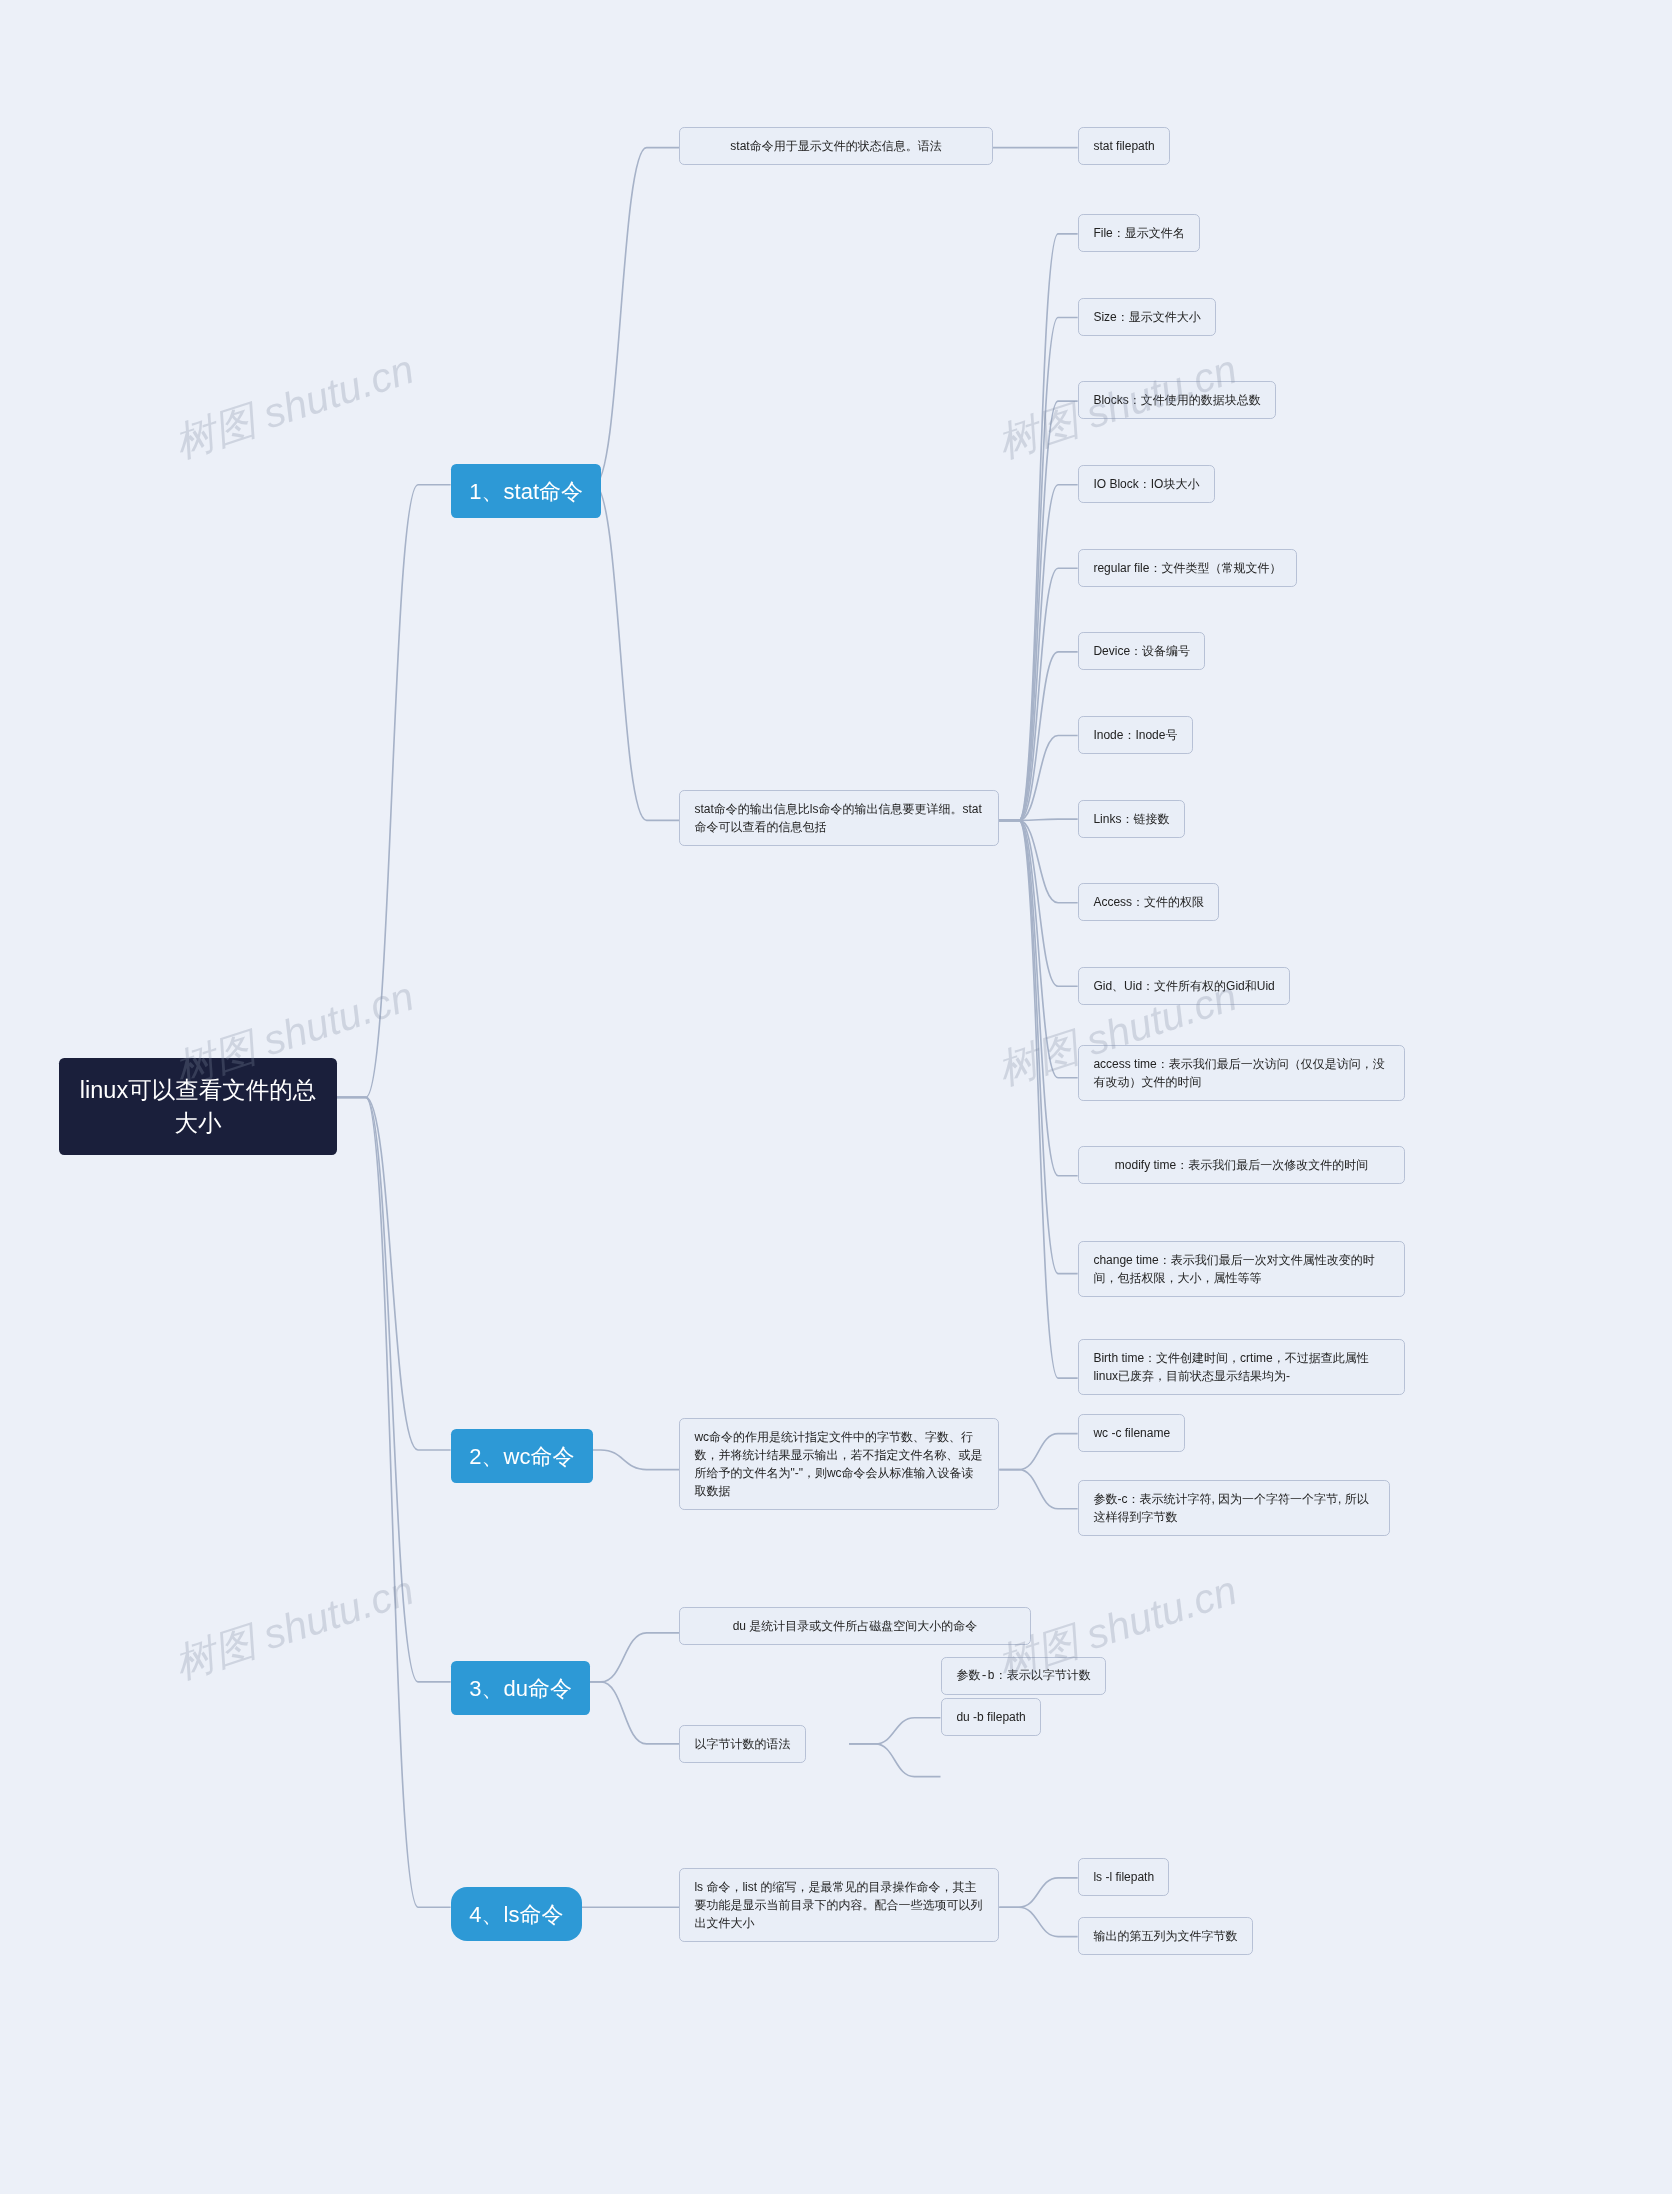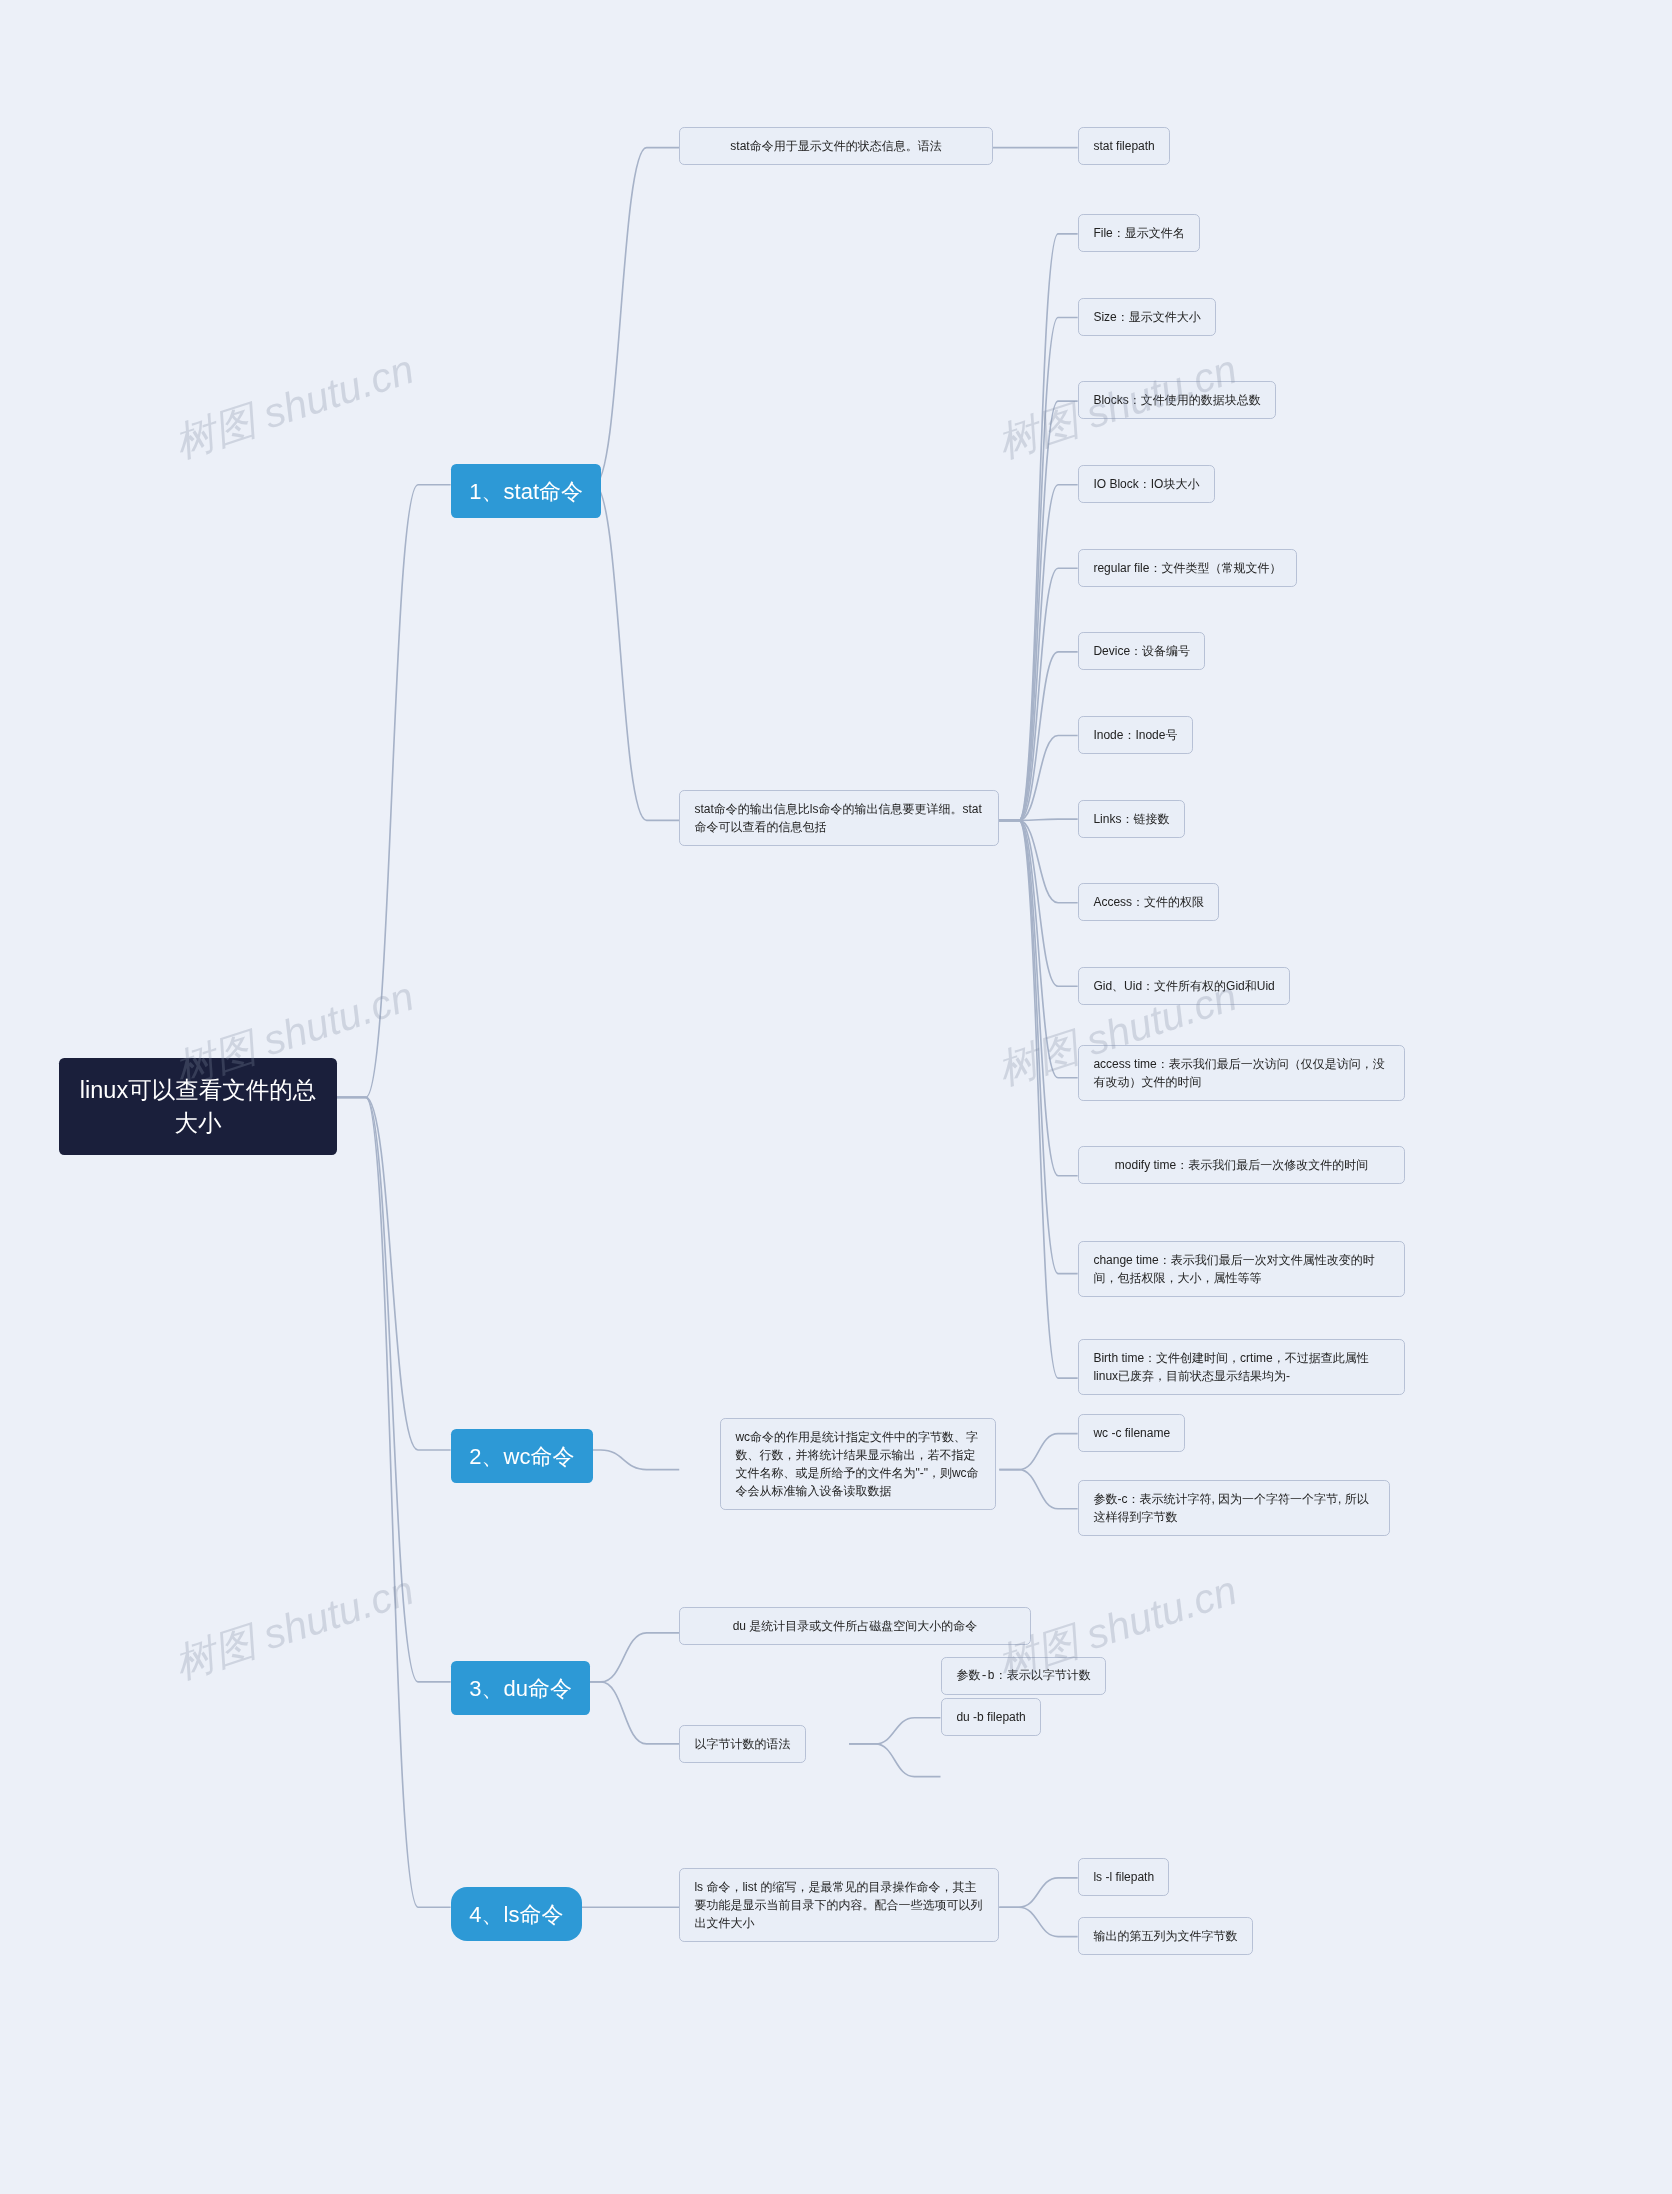--- a/index.html
+++ b/index.html
@@ -133,21 +133,21 @@
 <div class="node leaf" style="left:1078px; top:632px;">Device：设备编号</div>
 <div class="node leaf" style="left:1078px; top:716px;">Inode：Inode号</div>
 <div class="node leaf" style="left:1078px; top:800px;">Links：链接数</div>
 <div class="node leaf" style="left:1078px; top:883px;">Access：文件的权限</div>
 <div class="node leaf" style="left:1078px; top:967px;">Gid、Uid：文件所有权的Gid和Uid</div>
 <div class="node leaf" style="left:1078px; top:1045px; width:327px;">access time：表示我们最后一次访问（仅仅是访问，没有改动）文件的时间</div>
 <div class="node leaf" style="left:1078px; top:1146px; width:327px;">modify time：表示我们最后一次修改文件的时间</div>
 <div class="node leaf" style="left:1078px; top:1241px; width:327px;">change time：表示我们最后一次对文件属性改变的时间，包括权限，大小，属性等等</div>
 <div class="node leaf" style="left:1078px; top:1339px; width:327px;">Birth time：文件创建时间，crtime，不过据查此属性linux已废弃，目前状态显示结果均为-</div>
 
-<div class="node leaf" style="left:679px; top:1418px; width:276px;margin-left:41px;">wc命令的作用是统计指定文件中的字节数、字数、行数，并将统计结果显示输出，若不指定文件名称、或是所给予的文件名为"-"，则wc命令会从标准输入设备读取数据</div>
+<div class="node leaf" style="left:679px; top:1418px; width:320px;">wc命令的作用是统计指定文件中的字节数、字数、行数，并将统计结果显示输出，若不指定文件名称、或是所给予的文件名为"-"，则wc命令会从标准输入设备读取数据</div>
 <div class="node leaf" style="left:1078px; top:1414px;">wc -c filename</div>
 <div class="node leaf" style="left:1078px; top:1480px; width:312px;">参数-c：表示统计字符, 因为一个字符一个字节, 所以这样得到字节数</div>
 
 <div class="node leaf" style="left:679px; top:1607px; width:352px;">du 是统计目录或文件所占磁盘空间大小的命令</div>
 <div class="node leaf" style="left:679px; top:1725px;">以字节计数的语法</div>
 <div class="node leaf" style="left:941px; top:1698px;">du -b filepath</div>
 <div class="node leaf" style="left:941px; top:1657px;font-family:Liberation Mono, monospace;">参数-b：表示以字节计数</div>
 
 <div class="node leaf" style="left:679px; top:1868px; width:320px;">ls 命令，list 的缩写，是最常见的目录操作命令，其主要功能是显示当前目录下的内容。配合一些选项可以列出文件大小</div>
 <div class="node leaf" style="left:1078px; top:1858px;">ls -l filepath</div>

